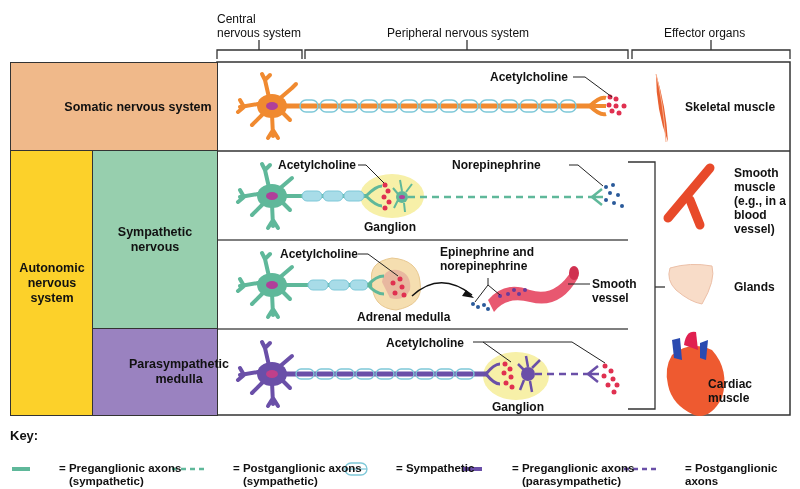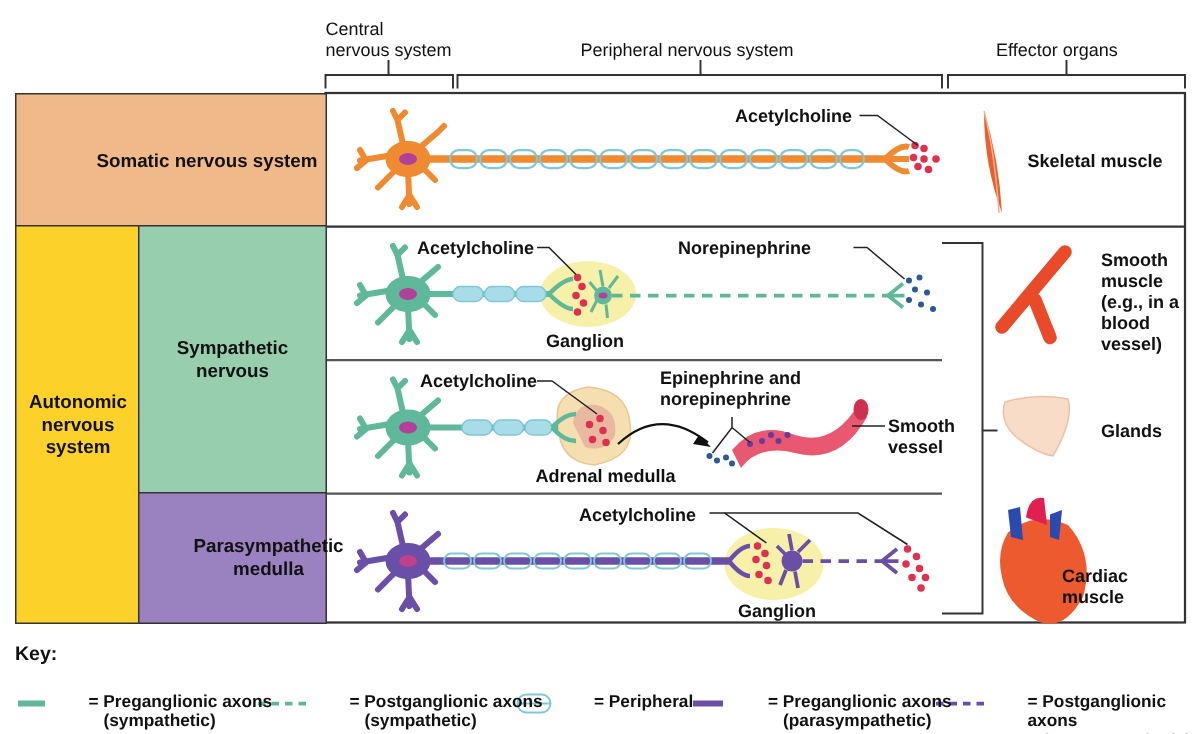--- a/index.html
+++ b/index.html
@@ -280,21 +280,21 @@
 <div class="abs" style="left:10px;top:428px;font-size:13px;font-weight:bold;">Key:</div>
 <div class="abs key" style="left:31px;top:462px;">
   <div>= Preganglionic axons</div>
   <div style="padding-left:10px;">(sympathetic)</div>
 </div>
 <div class="abs key" style="left:205px;top:462px;">
   <div>= Postganglionic axons</div>
   <div style="padding-left:10px;">(sympathetic)</div>
 </div>
 <div class="abs key" style="left:368px;top:462px;">
-  <div>= Peripheral</div>
+  <div>= Sympathetic</div>
 </div>
 <div class="abs key" style="left:484px;top:462px;">
   <div>= Preganglionic axons</div>
   <div style="padding-left:10px;">(parasympathetic)</div>
 </div>
 <div class="abs key" style="left:657px;top:462px;">
   <div>= Postganglionic axons</div>
   <div style="padding-left:10px;">(parasympathetic)</div>
 </div>
 

